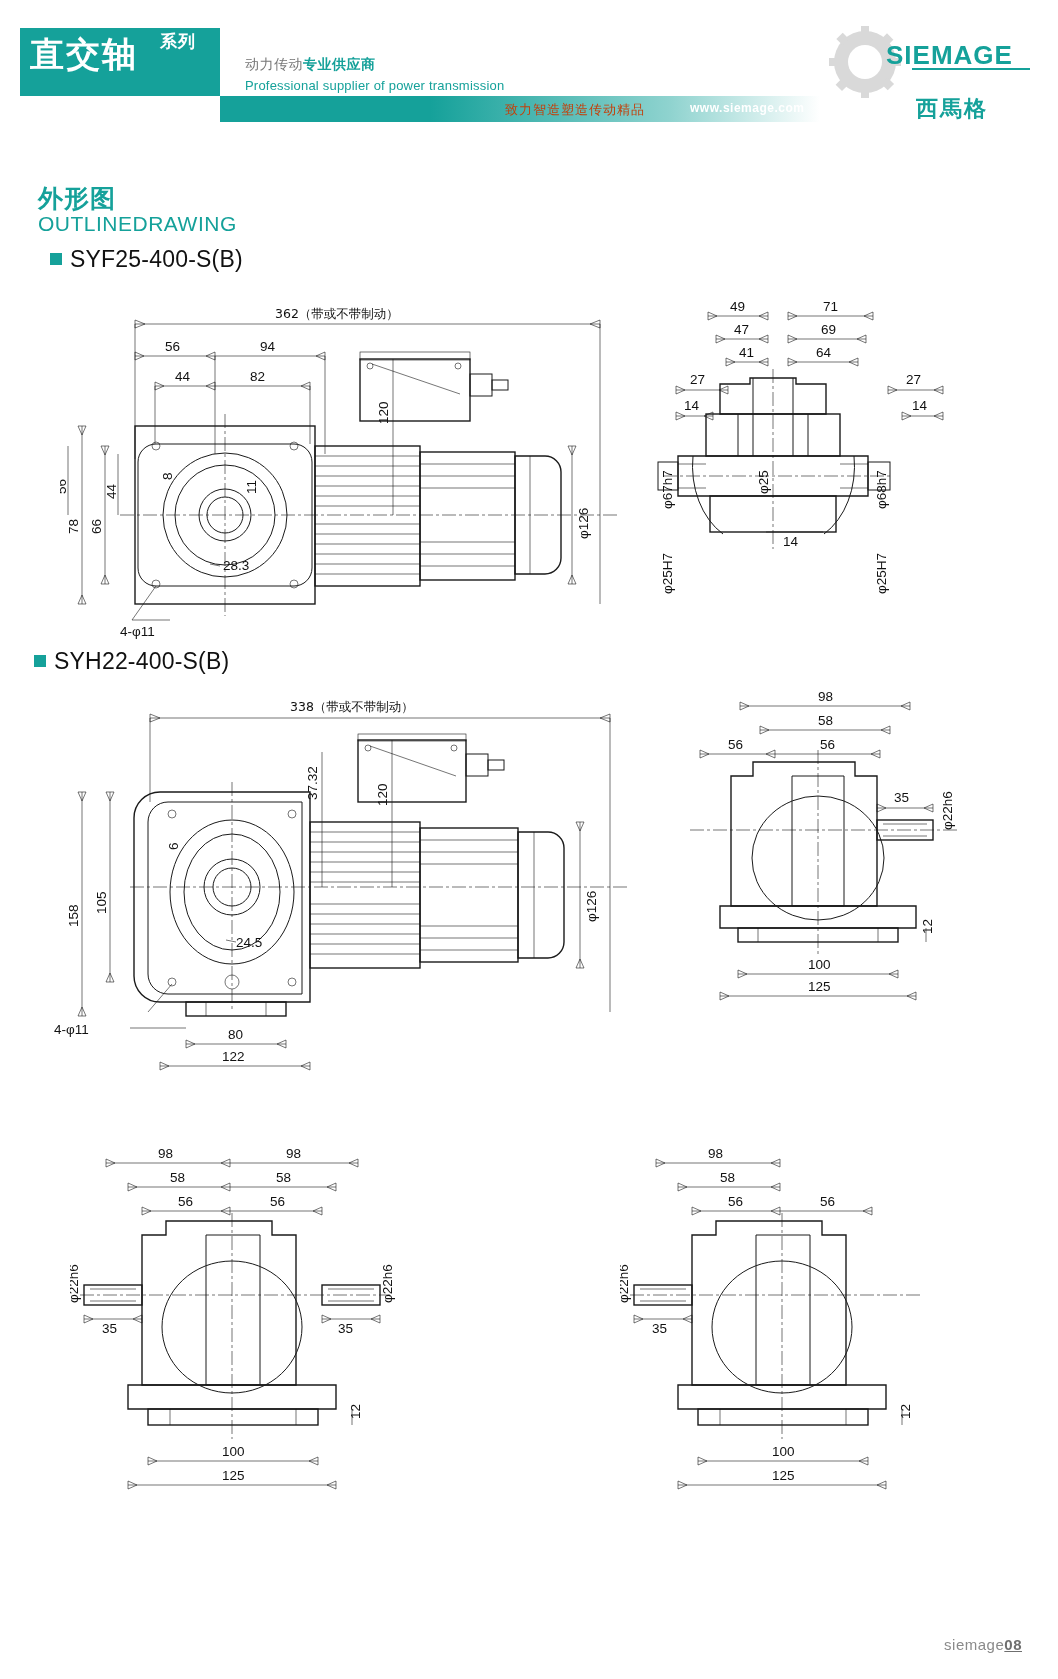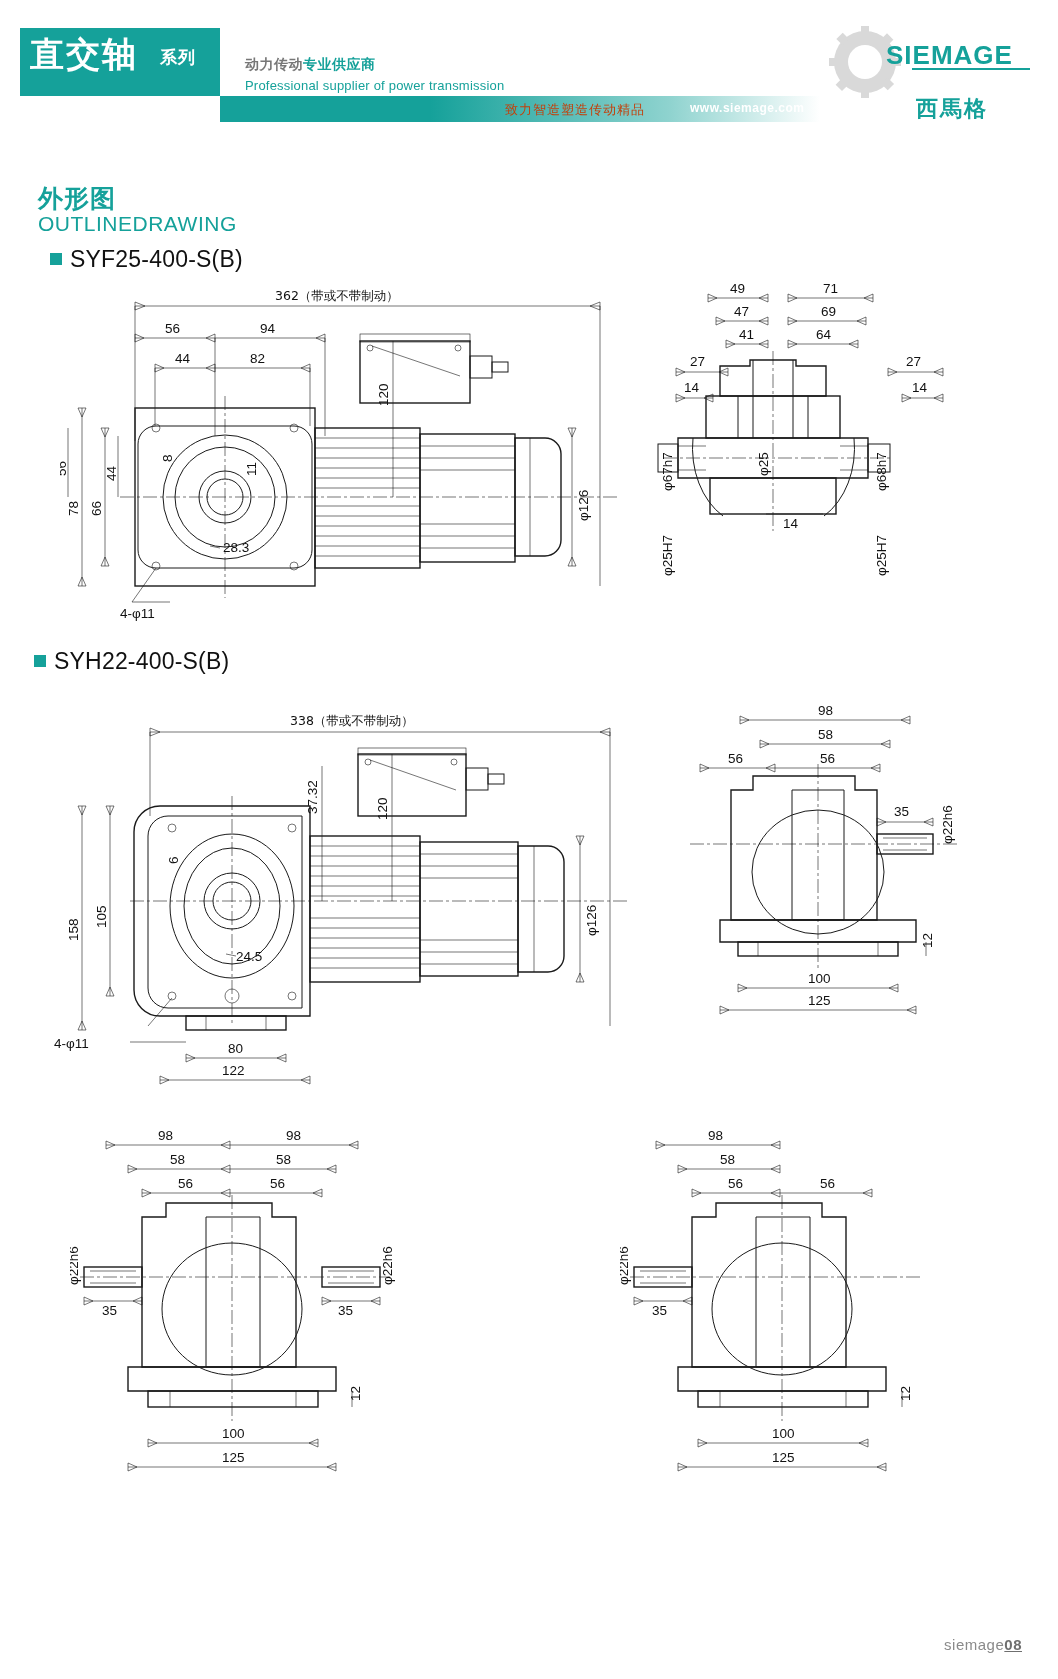--- a/index.html
+++ b/index.html
@@ -19,35 +19,35 @@
   .hdr-green-tail{
     position:absolute;left:220px;top:96px;width:600px;height:26px;
     background:linear-gradient(to right,#15a19a 0%,#15a19a 35%,#8fd3cf 75%,#ffffff 100%);
   }
   .hdr-title-cn{
     position:absolute;left:30px;top:32px;
     font-family:"DejaVu Sans", sans-serif;
     font-size:34px;font-weight:bold;color:#ffffff;letter-spacing:2px;
   }
   .hdr-title-series{
-    position:absolute;left:160px;top:46px;
+    position:absolute;left:160px;top:30px;
     font-family:"DejaVu Sans", sans-serif;
     font-size:17px;font-weight:bold;color:#ffffff;letter-spacing:1px;
   }
   .hdr-subtitle-cn{
     position:absolute;left:32px;top:100px;
     font-family:"DejaVu Sans", sans-serif;
     font-size:14px;color:#ffffff;letter-spacing:1px;
   }
   .hdr-slogan1{
     position:absolute;left:245px;top:56px;
     font-family:"DejaVu Sans", sans-serif;
     font-size:14px;color:#15a19a;font-weight:bold;letter-spacing:0.5px;
   }
-  .hdr-slogan1 .grey{color:#777;font-weight:bold;}
+  .hdr-slogan1 .grey{color:#777;font-weight:normal;}
   .hdr-slogan2{
     position:absolute;left:245px;top:78px;
     font-size:13px;color:#15a19a;letter-spacing:0.2px;
   }
   .hdr-slogan3{
     position:absolute;left:505px;top:101px;
     font-family:"DejaVu Sans", sans-serif;
     font-size:13px;color:#c2410c;letter-spacing:1px;
   }
   .hdr-url{
@@ -79,21 +79,21 @@
   }
   .model-head{position:absolute;font-size:23px;color:#111;letter-spacing:0.2px;}
   .model-head .sq{
     display:inline-block;width:12px;height:12px;background:#15a19a;
     margin-right:8px;vertical-align:2px;
   }
   #model1{left:50px;top:246px;}
   #model2{left:34px;top:648px;}
 
   
-  .dwg{position:absolute;}
+  .dwg{position:absolute;margin-top:18px;}
   svg{display:block;}
   .ln{stroke:#1a1a1a;fill:none;stroke-width:1;}
   .ln2{stroke:#1a1a1a;fill:none;stroke-width:1.4;}
   .thin{stroke:#1a1a1a;fill:none;stroke-width:0.6;}
   .dim{stroke:#1a1a1a;fill:none;stroke-width:0.6;}
   .cl{stroke:#1a1a1a;fill:none;stroke-width:0.6;stroke-dasharray:14 3 3 3;}
   text{font-family:"Liberation Sans", sans-serif;fill:#111;}
   .t11{font-size:13.5px;}
   .tcn{font-family:"DejaVu Sans", sans-serif;font-size:12.5px;}
 
@@ -338,21 +338,21 @@
     <line class="dim" x1="108" y1="238" x2="165" y2="238"></line>
     <text class="t11" x="125" y="252">14</text>
   </g>
 </svg>
 </div>
 
 <div class="model-head" id="model2">
   <span class="sq"></span><span>SYH22-400-S(B)</span>
 </div>
 
-<div class="dwg" style="left:40px;top:696px;">
+<div class="dwg" style="left:40px;top:664px;">
 <svg width="980" height="400" viewBox="0 0 980 400">
 
   <line class="dim" x1="110" y1="36" x2="570" y2="36"></line>
   <path class="dim" d="M110 32 l10 4 l-10 4 z" fill="#1a1a1a"></path>
   <path class="dim" d="M570 32 l-10 4 l10 4 z" fill="#1a1a1a"></path>
   <line class="dim" x1="110" y1="36" x2="110" y2="120"></line>
   <line class="dim" x1="570" y1="36" x2="570" y2="330"></line>
   <text class="tcn" x="250" y="29">338（带或不带制动）</text>
 
   <path class="ln2" d="M120 110 h150 v210 h-150 a26 26 0 0 1 -26 -26 v-158 a26 26 0 0 1 26 -26 z"></path>

